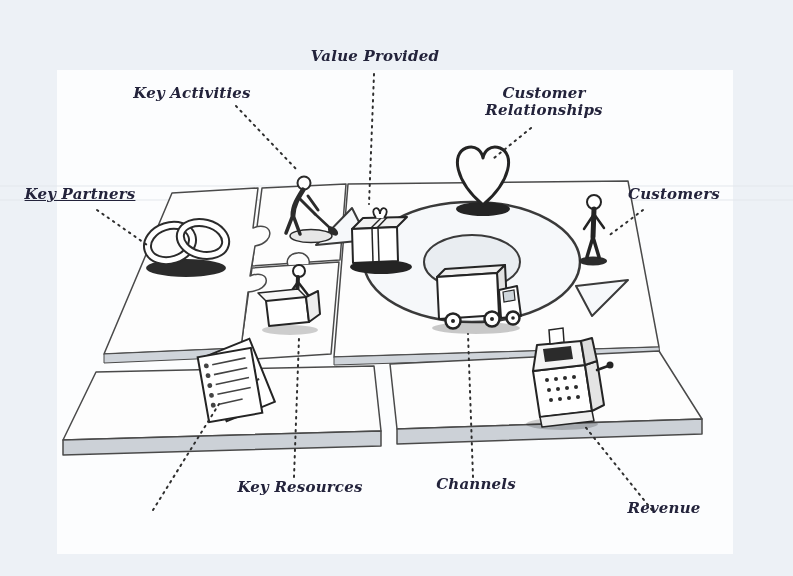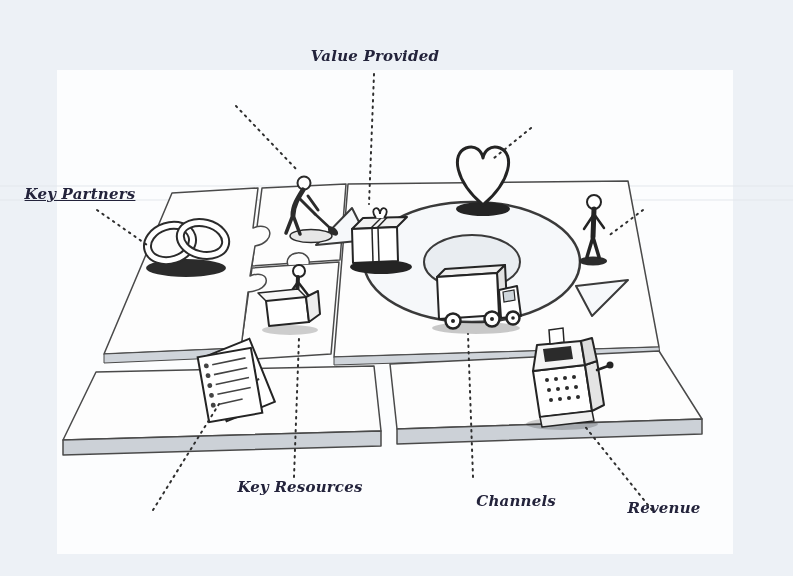--- a/index.html
+++ b/index.html
@@ -31,21 +31,21 @@
     letter-spacing:.2px;
     white-space:pre-line;
     line-height:1.15;
   }
   .lbl-value-provided{left:295px;top:48px;}
   .lbl-key-activities{left:112px;top:85px;}
   .lbl-customer-relationships{left:464px;top:85px;}
   .lbl-key-partners{left:0px;top:186px;text-decoration:underline;}
   .lbl-customers{left:594px;top:186px;}
   .lbl-key-resources{left:220px;top:479px;}
-  .lbl-channels{left:396px;top:493px;text-align:right;}
+  .lbl-channels{left:396px;top:476px;}
   .lbl-costs{left:60px;top:512px;}
   .lbl-revenue{left:584px;top:500px;}
 </style>
 </head>
 <body>
 
 <div class="scene">
 
   <div class="panel"></div>
 
@@ -218,18 +218,22 @@
       <path d="M97,210 L150,247"></path>
       <path d="M643,210 L607,237"></path>
       <path d="M294,477 L299,338"></path>
       <path d="M473,477 L468,334"></path>
       <path d="M153,510 L219,404"></path>
       <path d="M652,510 L583,424"></path>
     </g>
   </svg>
 
   <div class="label lbl-value-provided">Value Provided</div>
+  <div class="label lbl-key-activities">Key Activities</div>
+  <div class="label lbl-customer-relationships">Customer
+Relationships</div>
   <div class="label lbl-key-partners">Key Partners</div>
+  <div class="label lbl-customers">Customers</div>
   <div class="label lbl-key-resources">Key Resources</div>
   <div class="label lbl-channels">Channels</div>
   <div class="label lbl-revenue">Revenue</div>
 
 </div>
 
 </body></html>

